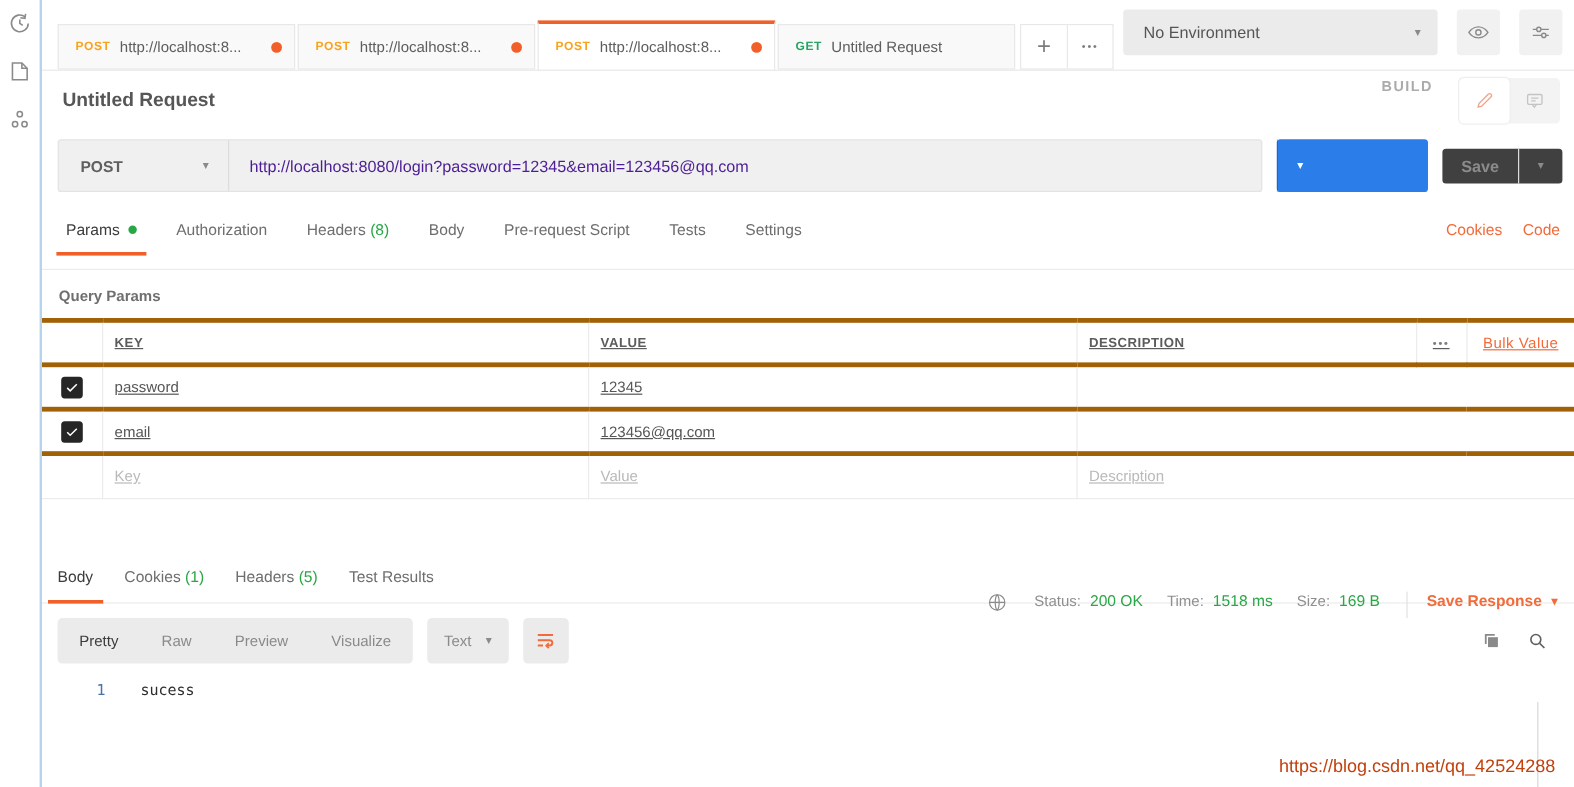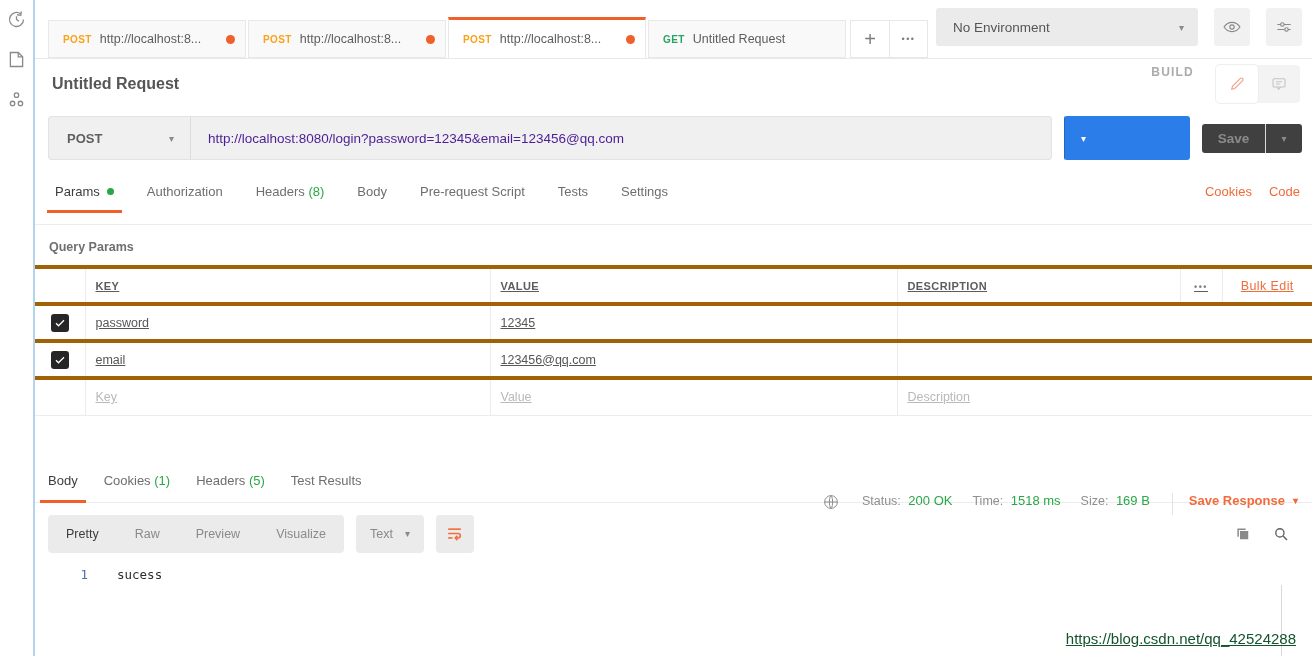--- a/index.html
+++ b/index.html
@@ -137,21 +137,21 @@
   .resp-toolbar-right .t-icon { cursor:pointer; display:flex; }
   .resp-toolbar-right svg { width:18px; height:18px; }
 
   .code-area { flex:1; padding-top:14px; font-family:"DejaVu Sans Mono", monospace;
     font-size:12.5px; position:relative; }
   .code-line { display:flex; }
   .line-no { width:53px; text-align:right; color:#4872a8; flex:none; }
   .line-text { margin-left:29px; color:#2d2d2d; }
 
   .v-scroll-stub { position:absolute; right:30px; top:585px; width:1px; height:71px; background:#d8d8d8; }
-  .watermark { position:absolute; right:16px; bottom:9px; font-size:15px; color:#14532d;text-decoration:underline; }
+  .watermark { position:absolute; right:16px; bottom:9px; font-size:15px; color:#c2410c; }
 </style>
 </head>
 <body>
 
 <div class="app">
 
   <div class="sidebar">
     <svg viewBox="0 0 24 24">
       <path d="M20 12a8 8 0 1 1-2.9-6.2"></path>
         <path d="M17.2 2.8v4.4h-4.4" transform="rotate(8 17 5)"></path>
@@ -286,21 +286,21 @@
     <table class="params">
       <tbody>
           <tr>
         <th class="col-check"></th>
         <th class="col-key">KEY</th>
         <th class="col-value">VALUE</th>
         <th class="col-desc">DESCRIPTION</th>
         <th class="col-more">
           <span class="more-glyph">•••</span>
         </th>
-        <th class="col-bulk">Bulk Edit</th>
+        <th class="col-bulk">Bulk Value</th>
       </tr>
       <tr>
         <td class="col-check">
           <span class="checkbox">
             <svg viewBox="0 0 24 24">
                   <path d="M4 12.5l5 5L20 6.5"></path>
                 </svg>
           </span>
         </td>
         <td class="col-key">password</td>

